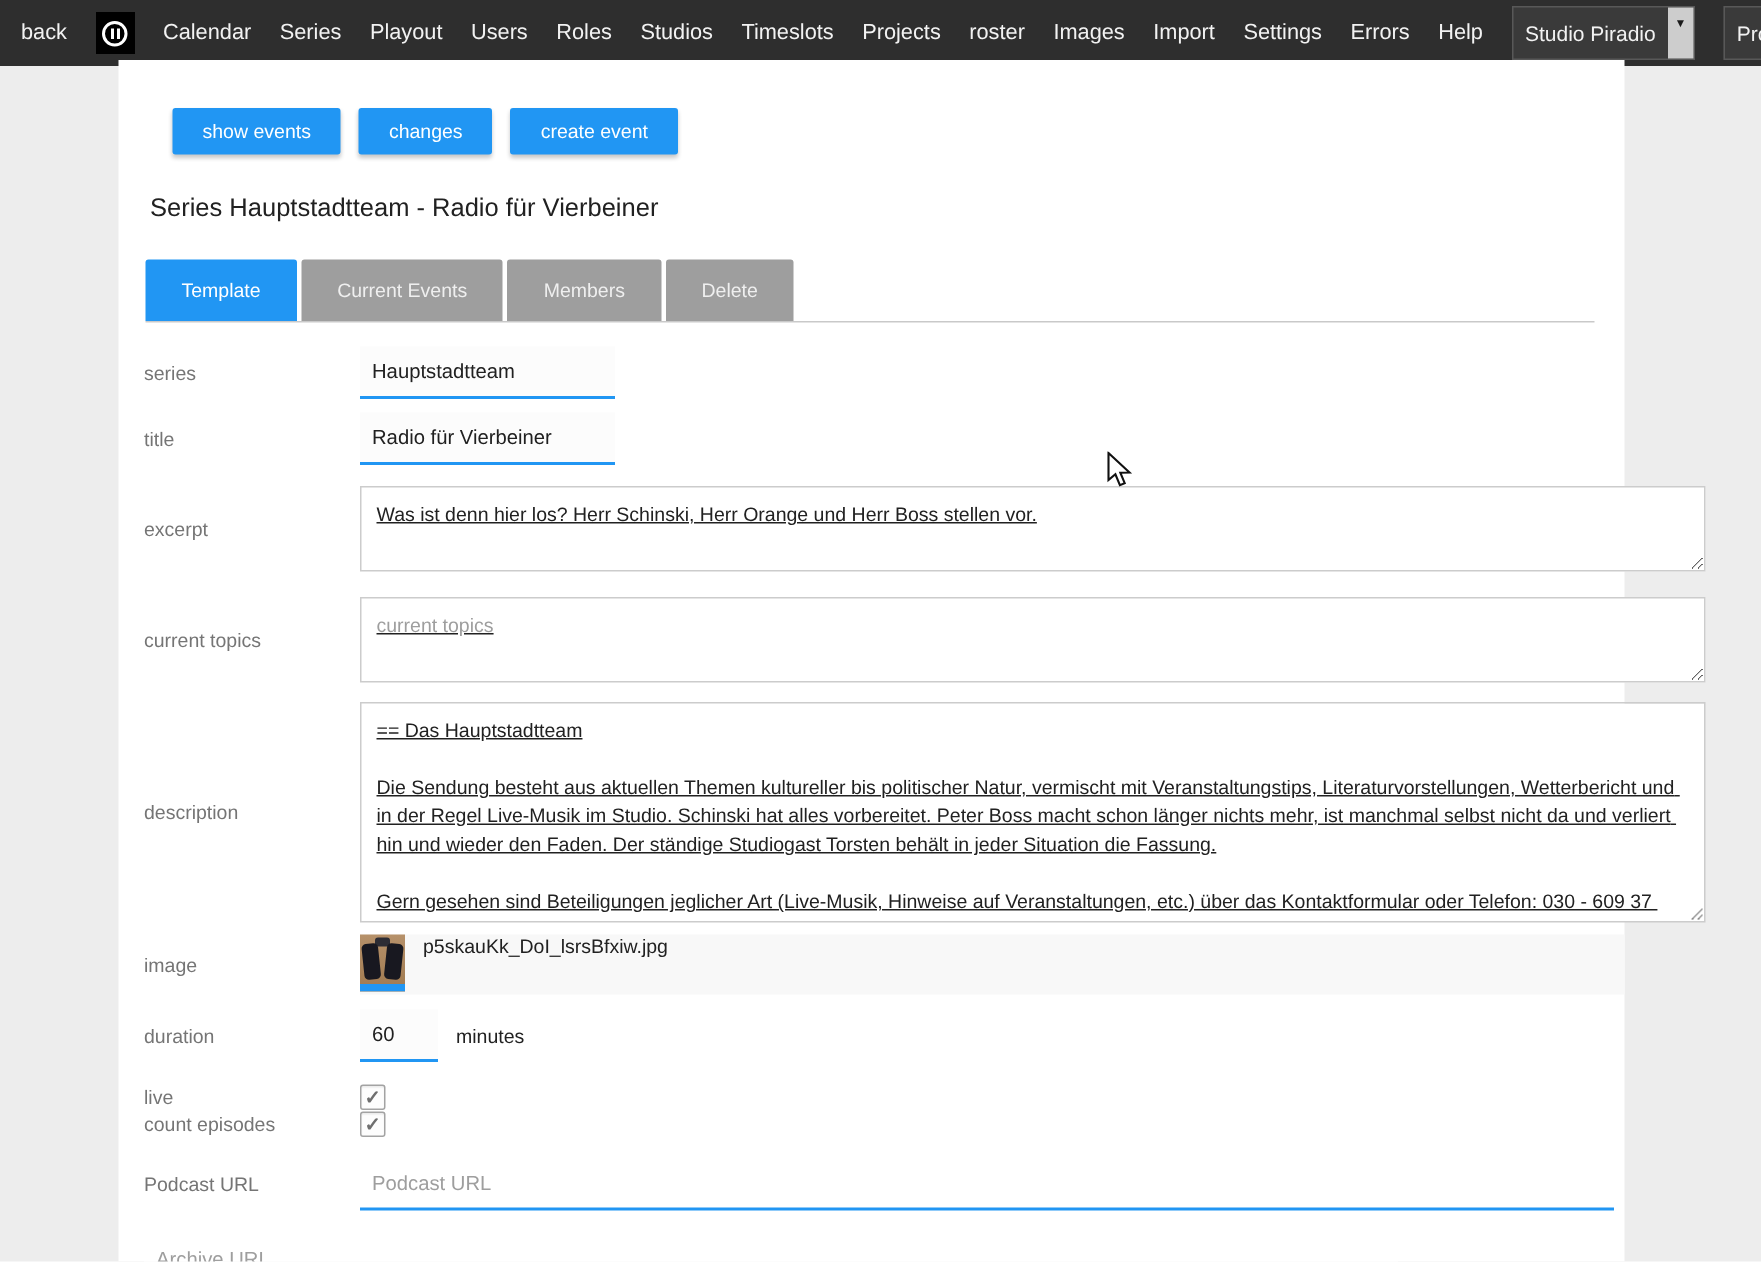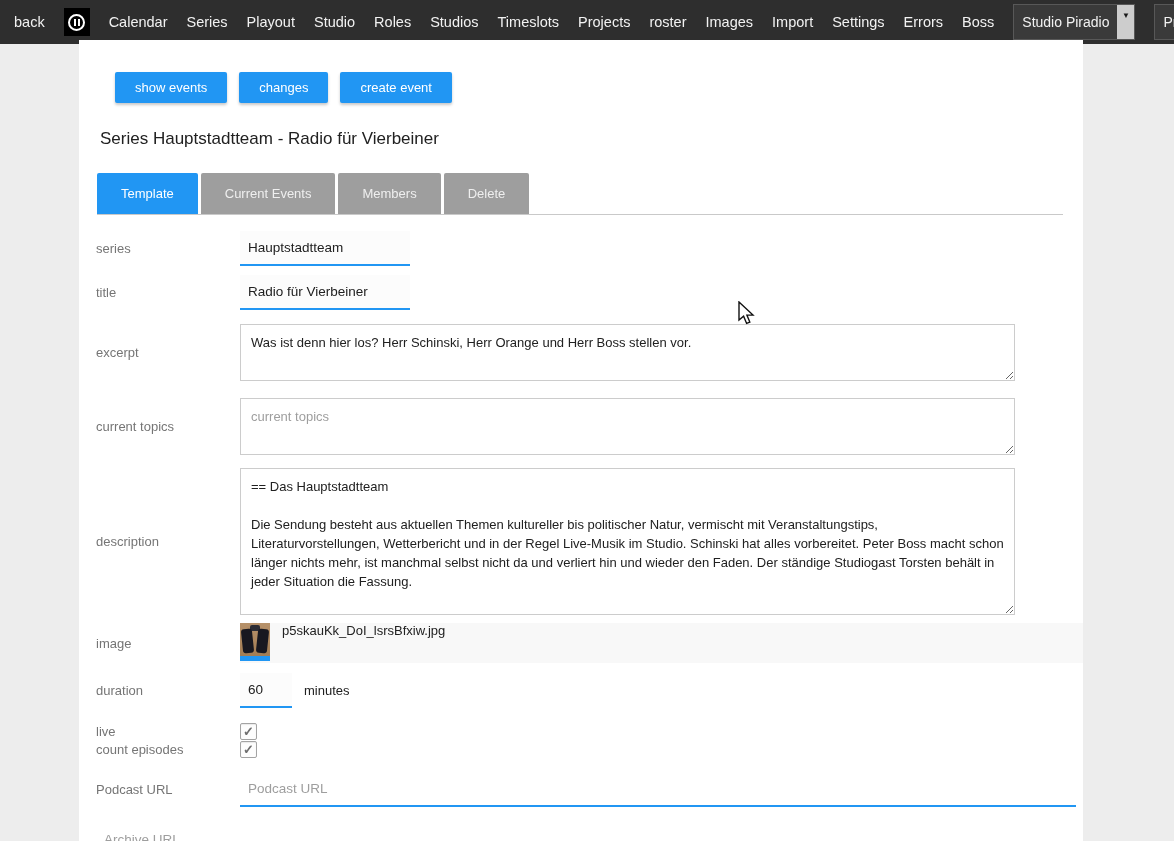--- a/index.html
+++ b/index.html
@@ -70,22 +70,23 @@
     background:#fcfcfc; border:none; border-bottom:2px solid #2196f3;
     height:35px; padding:0 8px; outline:none;
   }
   .u-input::placeholder { color:#9e9e9e; }
   .w-series { width:170px; }
   .w-duration { width:52px; }
   .w-url { width:836px; background:#fff; }
 
   textarea.box {
     font-family:inherit; font-size:13px; line-height:19px; color:#212121;
-    width:775px; border:1px solid #ccc; padding:8px 10px; outline:none;
+    width:897px; border:1px solid #ccc; padding:8px 10px; outline:none;
     background:#fff;
+    text-decoration:underline;
   }
   textarea.box::placeholder { color:#9e9e9e; }
   .h-small { height:57px; }
   .h-big { height:147px; background:#fafafa; }
   .bg-faint { background:#fafafa; }
 
   .row-series { margin-top:16px; }
   .row-title { margin-top:9px; }
   .row-excerpt { margin-top:14px; }
   .row-topics { margin-top:17px; }
@@ -127,31 +128,31 @@
   <span class="nav-link">back</span>
   <span class="nav-logo">
     <span class="logo-circle">
         <i></i>
         <i></i>
       </span>
   </span>
   <span class="nav-link">Calendar</span>
   <span class="nav-link">Series</span>
   <span class="nav-link">Playout</span>
-  <span class="nav-link">Studio</span>
+  <span class="nav-link">Users</span>
   <span class="nav-link">Roles</span>
   <span class="nav-link">Studios</span>
   <span class="nav-link">Timeslots</span>
   <span class="nav-link">Projects</span>
   <span class="nav-link">roster</span>
   <span class="nav-link">Images</span>
   <span class="nav-link">Import</span>
   <span class="nav-link">Settings</span>
   <span class="nav-link">Errors</span>
-  <span class="nav-link">Boss</span>
+  <span class="nav-link">Help</span>
 
   <span class="nav-select">
     <span class="sel-text">Studio Piradio</span>
     <span class="sel-arrow">▼</span>
   </span>
   <span class="nav-select">
     <span class="sel-text">Project 88vier</span>
 
   </span>
 

